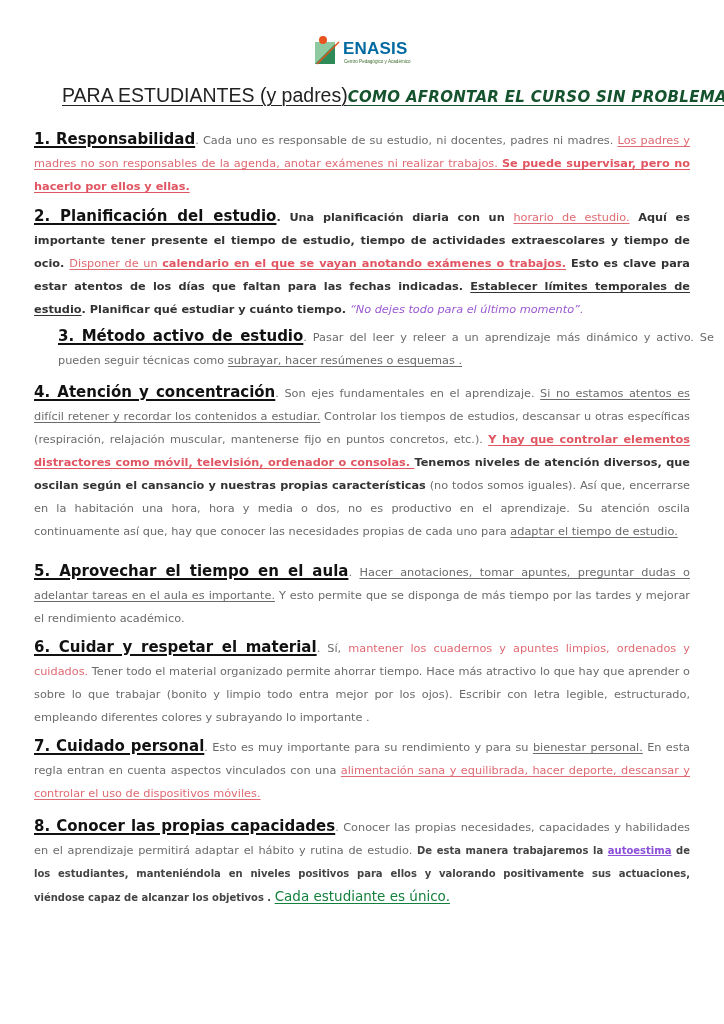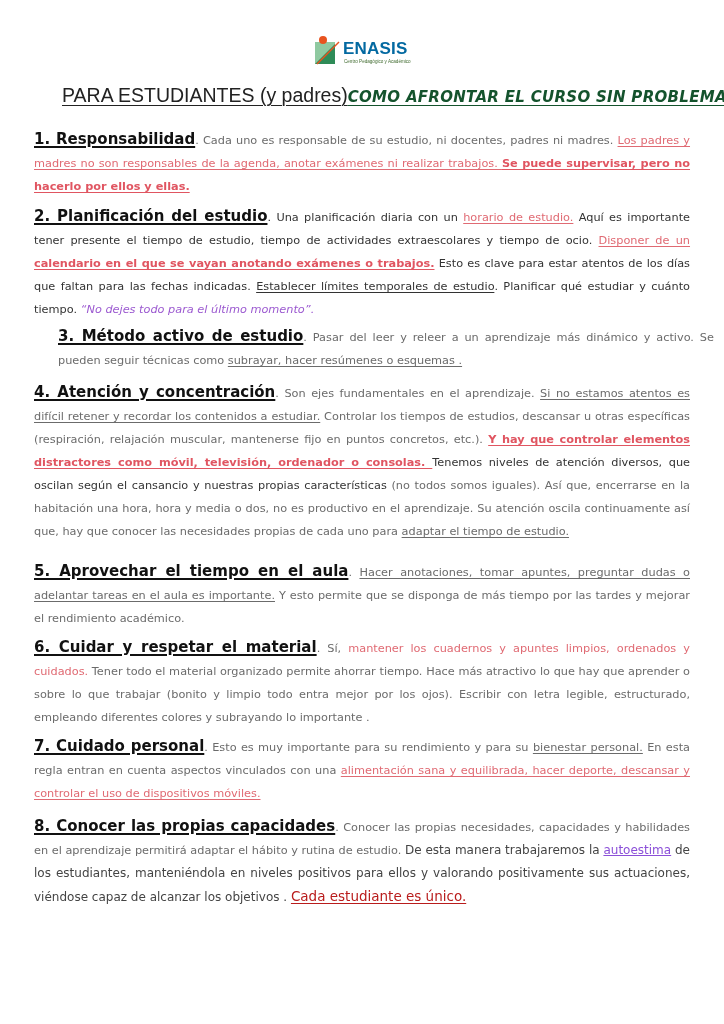--- a/index.html
+++ b/index.html
@@ -16,25 +16,25 @@
                 text-decoration: underline; text-decoration-thickness: 1px; text-underline-offset: 3px; }
   .title-sub { font-family: "DejaVu Sans", sans-serif; font-size: 15px; font-weight: bold; font-style: italic;
                color: #14532d; text-decoration: underline; text-underline-offset: 3px; letter-spacing: 0.3px; }
   .section { position: absolute; left: 34px; width: 656px; font-size: 11.3px; line-height: 23px;
              text-align: justify; color: #6b6b6b; }
   .heading { font-size: 15px; font-weight: bold; color: #111; text-decoration: underline;
              text-decoration-thickness: 1.5px; text-underline-offset: 2px; }
   .u { text-decoration: underline; text-underline-offset: 2px; }
   .red { color: #e06a73; }
   .redb { color: #e05561; font-weight: bold; }
-  .dark { color: #333; }
+  .dark { color: #333; font-weight: bold; }
   .purple { color: #9b59d0; font-style: italic; }
   .purpleb { color: #8b4fd8; font-weight: bold; text-decoration: underline; }
-  .darkb { color: #444; font-weight: normal; font-size: 12px; }
-  .big-red { color: #b91c1c; font-size: 13.5px; text-decoration: underline; text-underline-offset: 2px; }
+  .darkb { color: #444; font-weight: bold; font-size: 10px; }
+  .big-red { color: #15803d; font-size: 13.5px; text-decoration: underline; text-underline-offset: 2px; }
 </style>
 </head>
 <body>
 
 <div class="logo">
   <svg class="logo-mark" viewBox="0 0 28 30">
     <rect x="2" y="6" width="20" height="22" fill="#8fc9a0"></rect>
     <polygon points="2,28 22,28 22,8" fill="#2e8b57"></polygon>
     <circle cx="10" cy="4" r="4" fill="#e8531f"></circle>
     <line x1="4" y1="28" x2="26" y2="6" stroke="#e8531f" stroke-width="1.5"></line>

